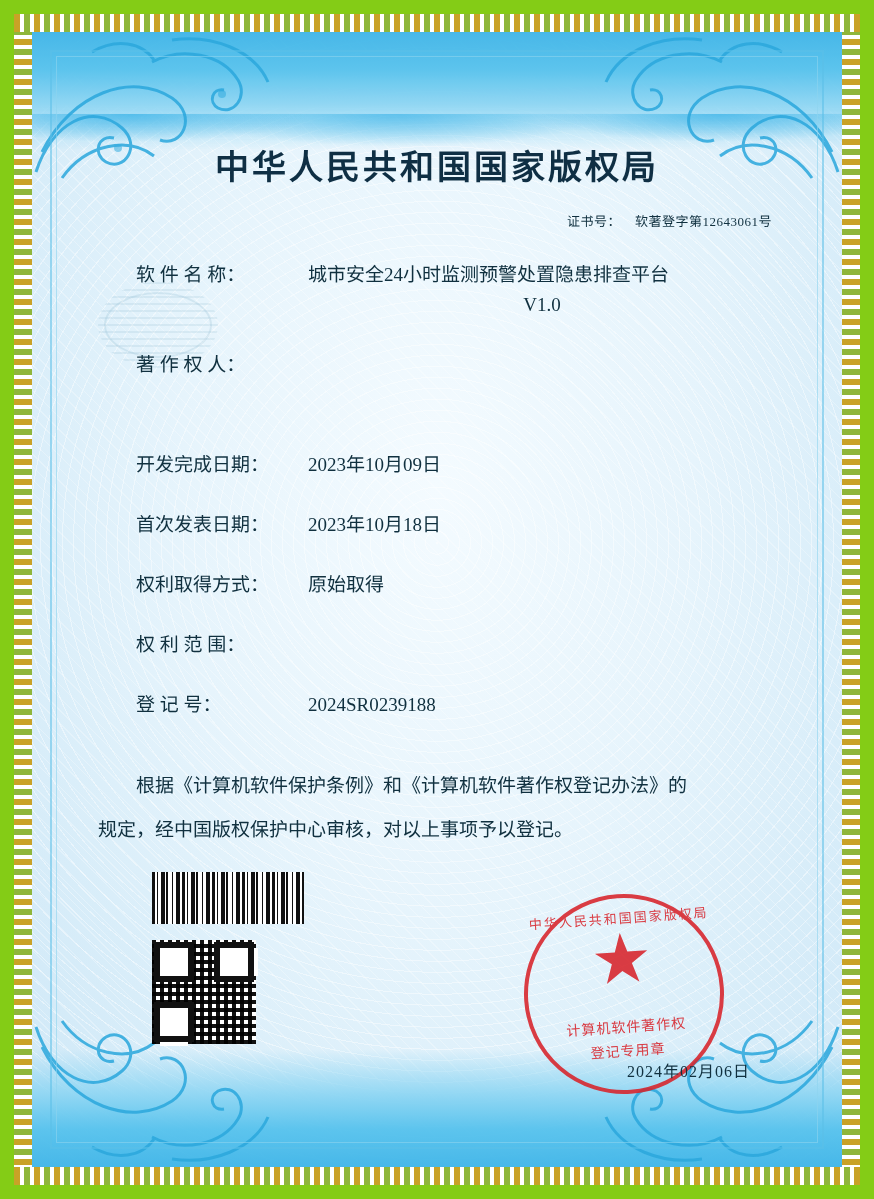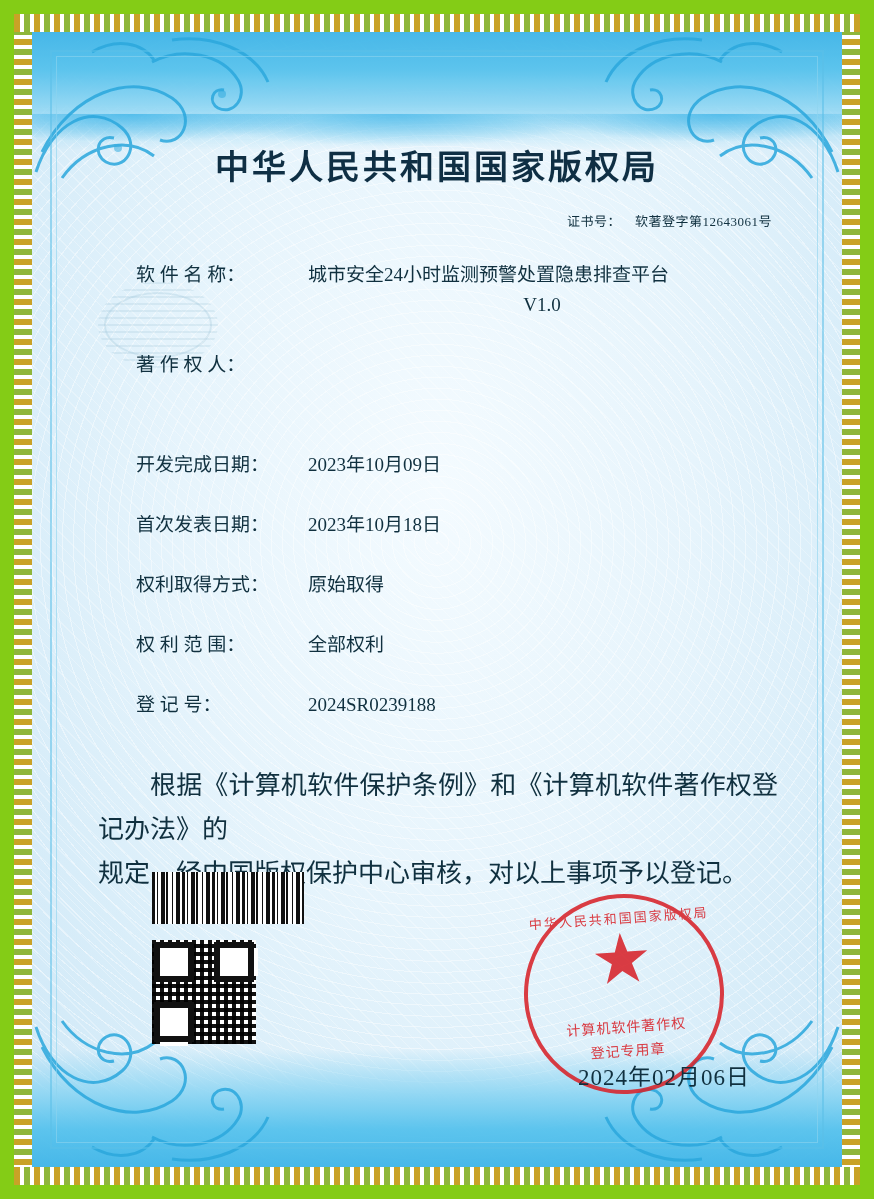--- a/index.html
+++ b/index.html
@@ -243,21 +243,21 @@
 
   .gap-lg { height: 48px; }
   .gap-md { height: 18px; }
 
   .row.tight { margin-bottom: 22px; }
 
   .statement {
     margin-top: 44px;
     padding-left: 20px;
     padding-right: 18px;
-    font-size: 26px;
+    font-size: 19px;
     line-height: 44px;
     color: #10303f;
     text-align: justify;
   }
   .statement p { margin: 0; }
   .statement .indent { text-indent: 2em; }
 
   
   .codes {
     position: absolute;
@@ -342,21 +342,21 @@
     font-size: 14px;
     letter-spacing: 1px;
   }
   .seal .l1 { top: 118px; }
   .seal .l2 { top: 142px; }
 
   .issue-date {
     position: absolute;
     right: 92px;
     top: 1026px;
-    font-size: 23px;
+    font-size: 16px;
     color: #10303f;
     letter-spacing: 1px;
   }
 </style>
 </head>
 <body>
 
 <div class="page">
 
   <div class="border-outer"></div>
@@ -458,21 +458,20 @@
 
         <div class="row">
           <div class="k">权利取得方式：</div>
           <div class="v">原始取得</div>
         </div>
 
         <div class="gap-md"></div>
 
         <div class="row">
           <div class="k">权 利 范 围：</div>
-          <div class="v">全部权利</div>
         </div>
 
         <div class="gap-md"></div>
 
         <div class="row">
           <div class="k">登 记 号：</div>
           <div class="v">2024SR0239188</div>
         </div>
 
       </div>

